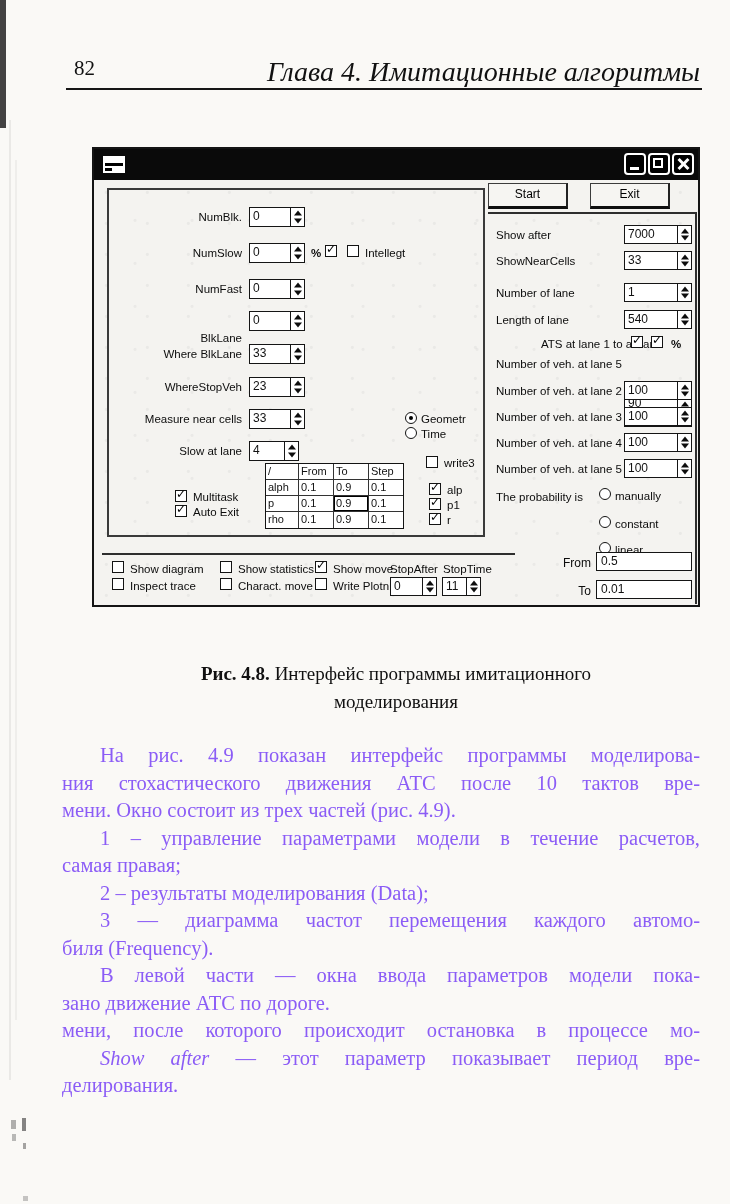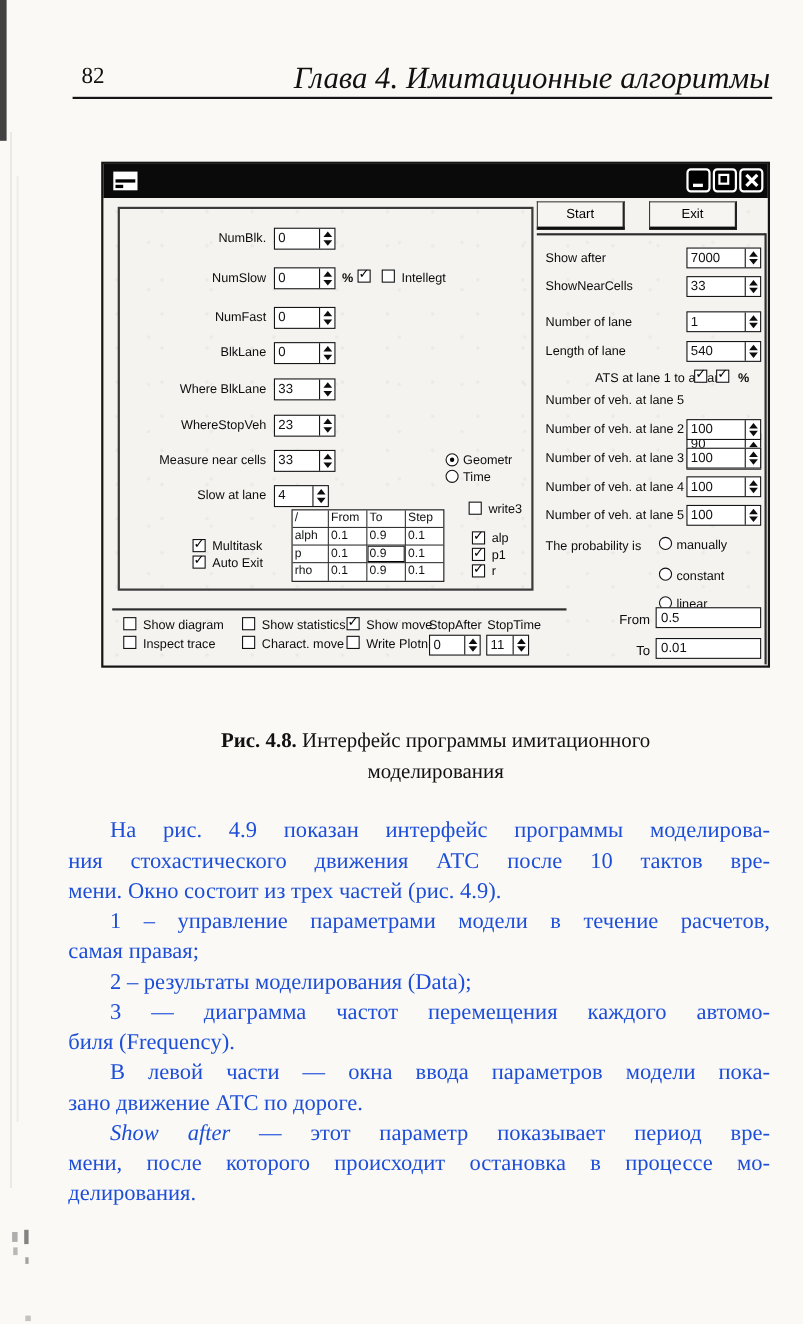--- a/index.html
+++ b/index.html
@@ -52,21 +52,21 @@
   .vl{position:absolute;width:2px;background:#2e2e2e;}
   .ptable{position:absolute;left:171px;top:314px;box-sizing:content-box;background:#fff;border:1.5px solid #131313;
           display:grid;grid-template-columns:33px 35px 35px 34px;}
   .tc{position:relative;box-sizing:border-box;height:16px;border-right:1px solid #333;border-bottom:1px solid #333;
       font:11px/15px "Liberation Sans","DejaVu Sans",sans-serif;padding:0 2px;white-space:nowrap;overflow:hidden;}
   .tc.lastc{border-right:none;}
   .tc.lastr{border-bottom:none;}
   .tc.selc::after{content:"";position:absolute;inset:0;border:1.5px solid #000;}
   
   .caption{position:absolute;left:92px;top:660px;width:608px;text-align:center;font-size:19px;line-height:28px;}
-  .body{position:absolute;left:62px;top:742px;width:638px;font-size:20.5px;color:#1d4ed8;}
+  .body{position:absolute;left:62px;top:742px;width:638px;font-size:20.5px;color:#8b5cf6;}
   .bl{height:27.5px;line-height:27.5px;white-space:nowrap;}
   .bl.j{white-space:normal;text-align:justify;text-align-last:justify;}
   .bl.ind{text-indent:38px;}
   .it{font-style:italic;}
 </style>
 </head>
 <body>
 
 <div class="page">
 
@@ -117,21 +117,21 @@
 
     <span class="dl dlr" style="left:4px;top:133px;width:144px;">NumFast</span>
     <div class="spin" style="left:155px;top:130px;width:56px;">
         <span class="sv">0</span>
         <span class="sb">
           <i class="au"></i>
           <i class="ad"></i>
         </span>
       </div>
 
-    <span class="dl dlr" style="left:4px;top:165px;width:144px;">BlkLane</span>
+    <span class="dl dlr" style="left:4px;top:182px;width:144px;">BlkLane</span>
     <div class="spin" style="left:155px;top:162px;width:56px;">
         <span class="sv">0</span>
         <span class="sb">
           <i class="au"></i>
           <i class="ad"></i>
         </span>
       </div>
 
     <span class="dl dlr" style="left:4px;top:198px;width:144px;">Where BlkLane</span>
     <div class="spin" style="left:155px;top:195px;width:56px;">
@@ -353,18 +353,18 @@
     <div class="bl j ind">На рис. 4.9 показан интерфейс программы моделирова-</div>
     <div class="bl j">ния стохастического движения АТС после 10 тактов вре-</div>
     <div class="bl">мени. Окно состоит из трех частей (рис. 4.9).</div>
     <div class="bl j ind">1 – управление параметрами модели в течение расчетов,</div>
     <div class="bl">самая правая;</div>
     <div class="bl ind">2 – результаты моделирования (Data);</div>
     <div class="bl j ind">3 — диаграмма частот перемещения каждого автомо-</div>
     <div class="bl">биля (Frequency).</div>
     <div class="bl j ind">В левой части — окна ввода параметров модели пока-</div>
     <div class="bl">зано движение АТС по дороге.</div>
+    <div class="bl j">мени, после которого происходит остановка в процессе мо-</div>
     <div class="bl j ind"><span class="it">Show after</span><span> — этот параметр показывает период вре-</span></div>
-    <div class="bl j">мени, после которого происходит остановка в процессе мо-</div>
     <div class="bl">делирования.</div>
   </div>
 
 </div>
 
 </body></html>

